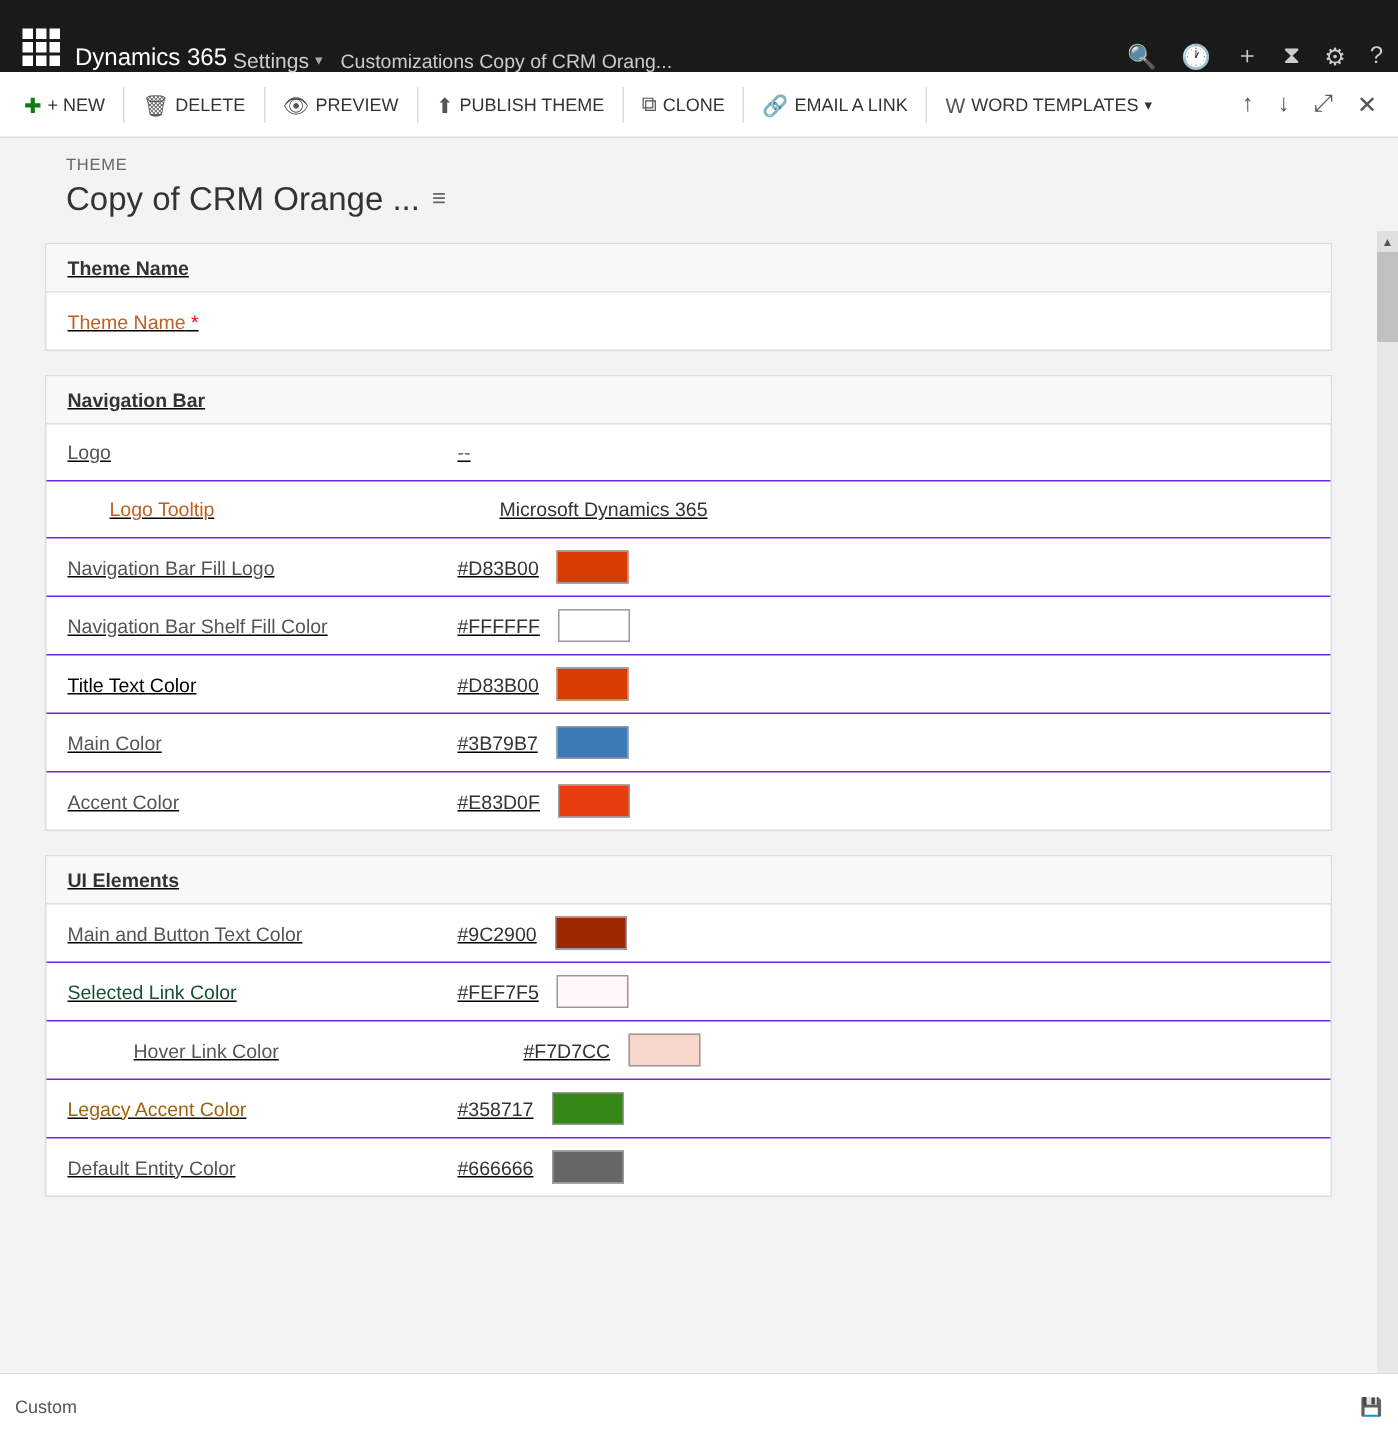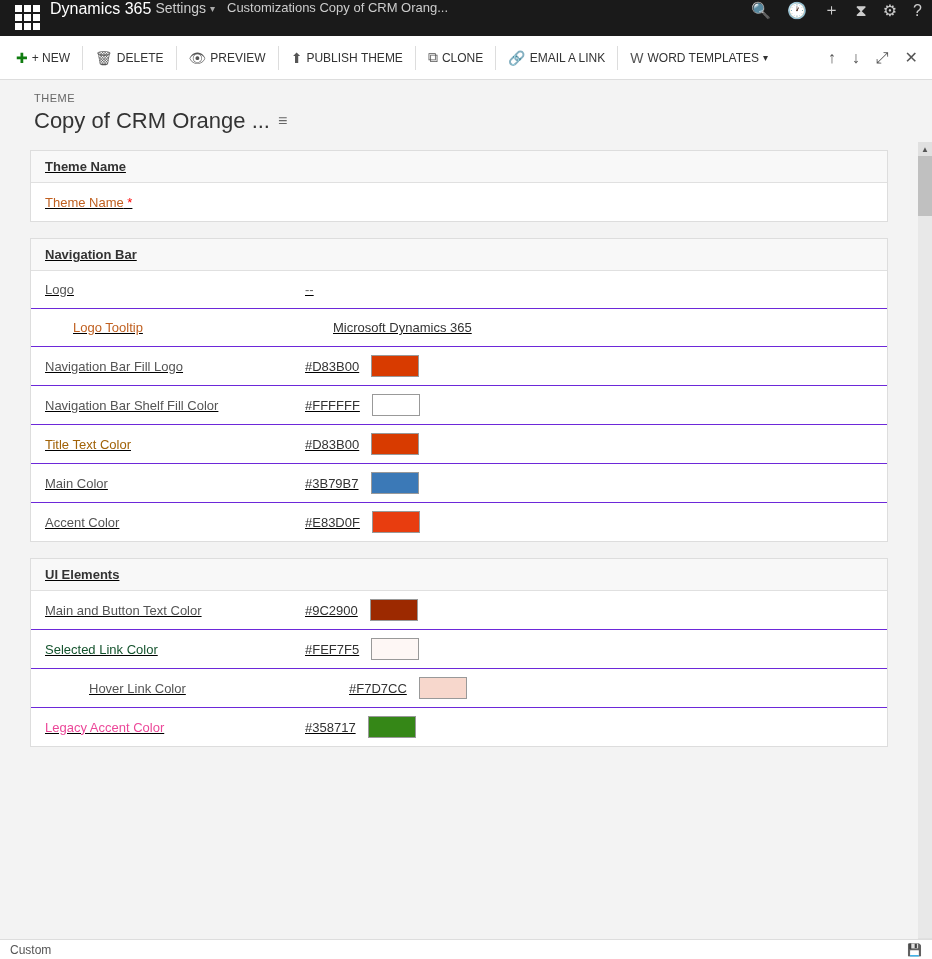--- a/index.html
+++ b/index.html
@@ -1,23 +1,23 @@
 <!DOCTYPE html>
 <html><head>
   <meta charset="utf-8">
   <style>
     * { margin: 0; padding: 0; box-sizing: border-box; }
     body { font-family: 'Segoe UI', Tahoma, Geneva, Verdana, sans-serif; font-size: 13px; background: #f3f3f3; width: 932px; min-height: 959px; overflow-x: hidden; }
 
     
     .top-nav {
       background: #1a1a1a;
-      height: 36px;
+      height: 48px;
       display: flex;
-      align-items: flex-start;
+      align-items: flex-end;
       padding: 0 10px;
       color: white;
       gap: 0;
     }
     .top-nav-waffle {
       width: 34px; height: 34px;
       display: flex; align-items: center; justify-content: center;
       cursor: pointer;
       margin-right: 6px;
     }
@@ -64,21 +64,21 @@
     .toolbar-right {
       margin-left: auto;
       display: flex; align-items: center; gap: 4px;
     }
     .toolbar-right-btn {
       background: none; border: none; cursor: pointer;
       color: #555; font-size: 16px; padding: 6px;
     }
     .page-header {
       background: #f3f3f3;
-      padding: 12px 30px 8px 34px;
+      padding: 12px 30px 8px 44px;
     }
     .page-header-label {
       font-size: 11px; color: #666; text-transform: uppercase; letter-spacing: 0.5px; margin-bottom: 4px;
     }
     .page-header-title {
       font-size: 22px; color: #333; font-weight: 300; display: flex; align-items: center; gap: 8px;
     }
     .page-header-title .menu-icon { font-size: 16px; color: #666; cursor: pointer; }
 
     
@@ -155,21 +155,21 @@
       width: 14px; height: 14px;
       background: #e0e0e0;
       display: flex; align-items: center; justify-content: center;
       font-size: 8px; color: #555; cursor: pointer;
     }
 
     
     .status-bar {
       position: fixed;
       bottom: 0; left: 0; right: 0;
-      height: 20px;
+      height: 44px;
       background: #fff;
       border-top: 1px solid #ddd;
       display: flex; align-items: center;
       padding: 0 10px;
       font-size: 12px; color: #555;
     }
     .status-bar-right {
       margin-left: auto;
     }
   </style>
@@ -293,21 +293,21 @@
 
         <div class="form-row">
           <span class="form-label" style="color:#555;">Navigation Bar Shelf Fill Color</span>
           <div class="color-row">
             <span class="form-value">#FFFFFF</span>
             <div class="color-swatch" style="background-color:#FFFFFF;"></div>
           </div>
         </div>
 
         <div class="form-row">
-          <span class="form-label" style="color:#a16207;">Title Text Color</span>
+          <span class="form-label" style="color:#000000;">Title Text Color</span>
           <div class="color-row">
             <span class="form-value">#D83B00</span>
             <div class="color-swatch" style="background-color:#D83B00;"></div>
           </div>
         </div>
 
         <div class="form-row">
           <span class="form-label" style="color:#555;">Main Color</span>
           <div class="color-row">
             <span class="form-value">#3B79B7</span>
@@ -345,27 +345,34 @@
 
         <div class="form-row">
           <span class="form-label" style="color:#555;margin-left:44px;">Hover Link Color</span>
           <div class="color-row">
             <span class="form-value">#F7D7CC</span>
             <div class="color-swatch" style="background-color:#F7D7CC;"></div>
           </div>
         </div>
 
         <div class="form-row">
-          <span class="form-label" style="color:#ec4899;">Legacy Accent Color</span>
+          <span class="form-label" style="color:#a16207;">Legacy Accent Color</span>
           <div class="color-row">
             <span class="form-value">#358717</span>
             <div class="color-swatch" style="background-color:#358717;"></div>
           </div>
         </div>
 
+        <div class="form-row">
+          <span class="form-label" style="color:#555;">Default Entity Color</span>
+          <div class="color-row">
+            <span class="form-value">#666666</span>
+            <div class="color-swatch" style="background-color:#666666;"></div>
+          </div>
+        </div>
       </div>
 
     </div>
   </div>
 
   <div class="scrollbar-track" style="display:flex;flex-direction:column;height:810px;">
     <div class="scrollbar-arrow">▲</div>
     <div style="flex:1;position:relative;">
       <div class="scrollbar-thumb"></div>
     </div>

